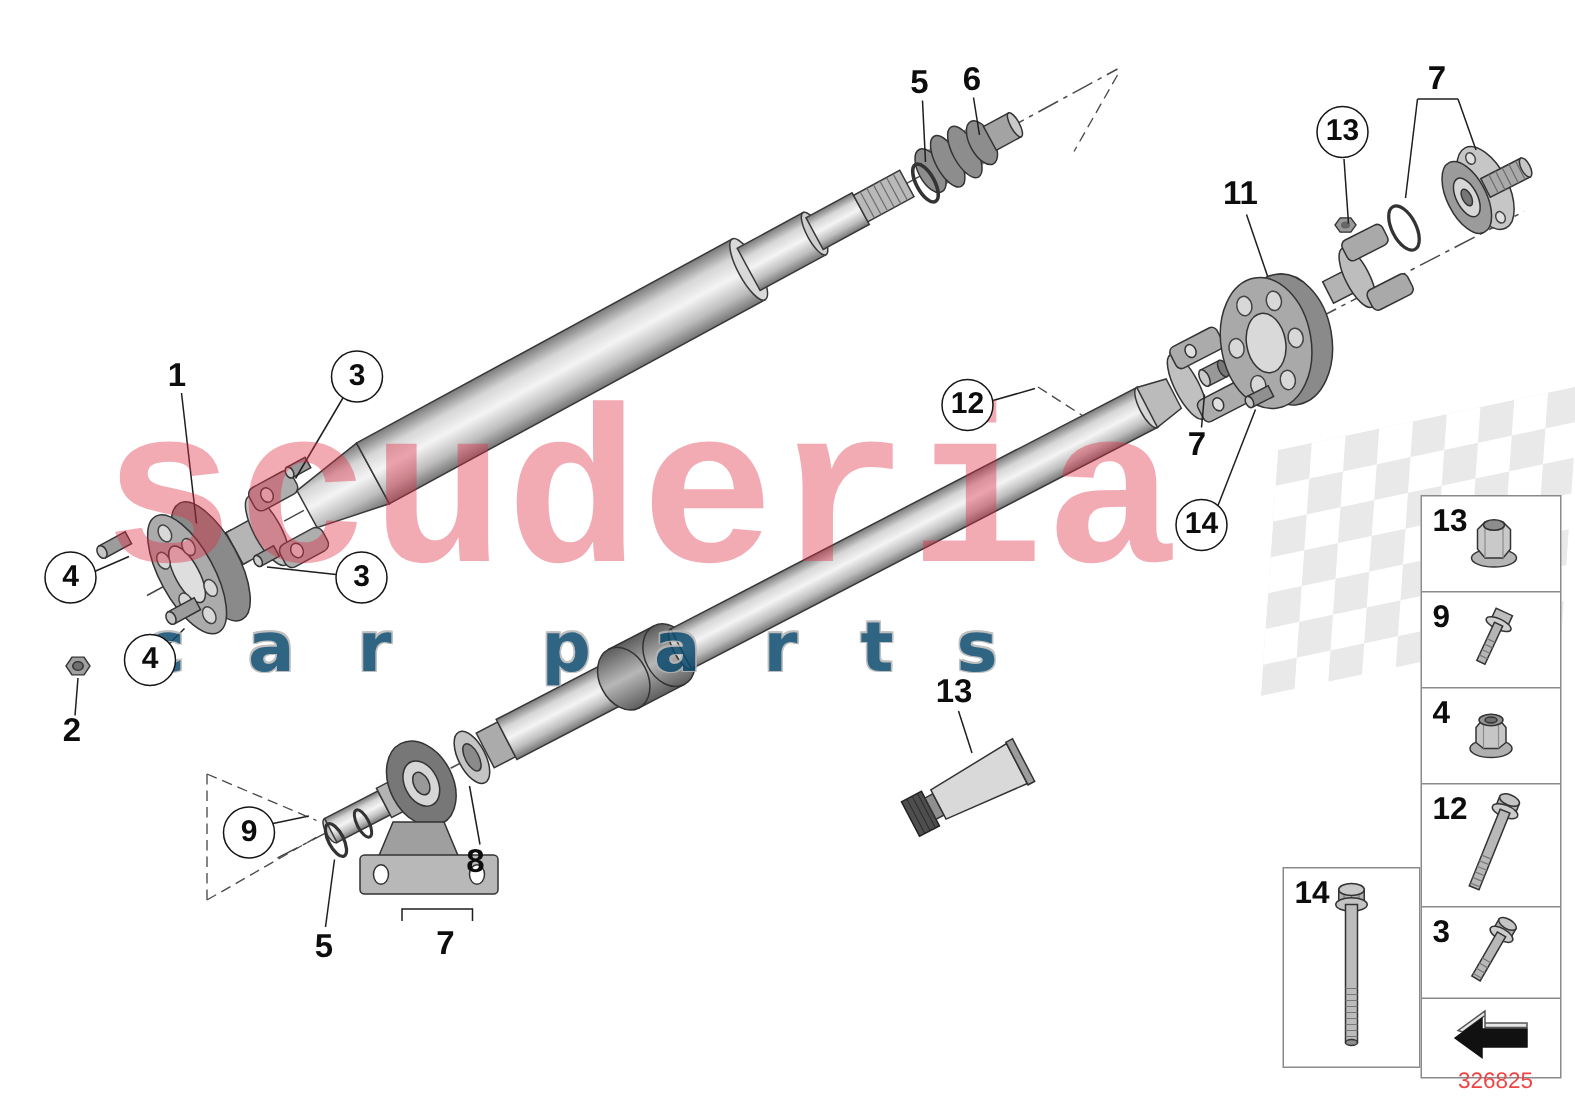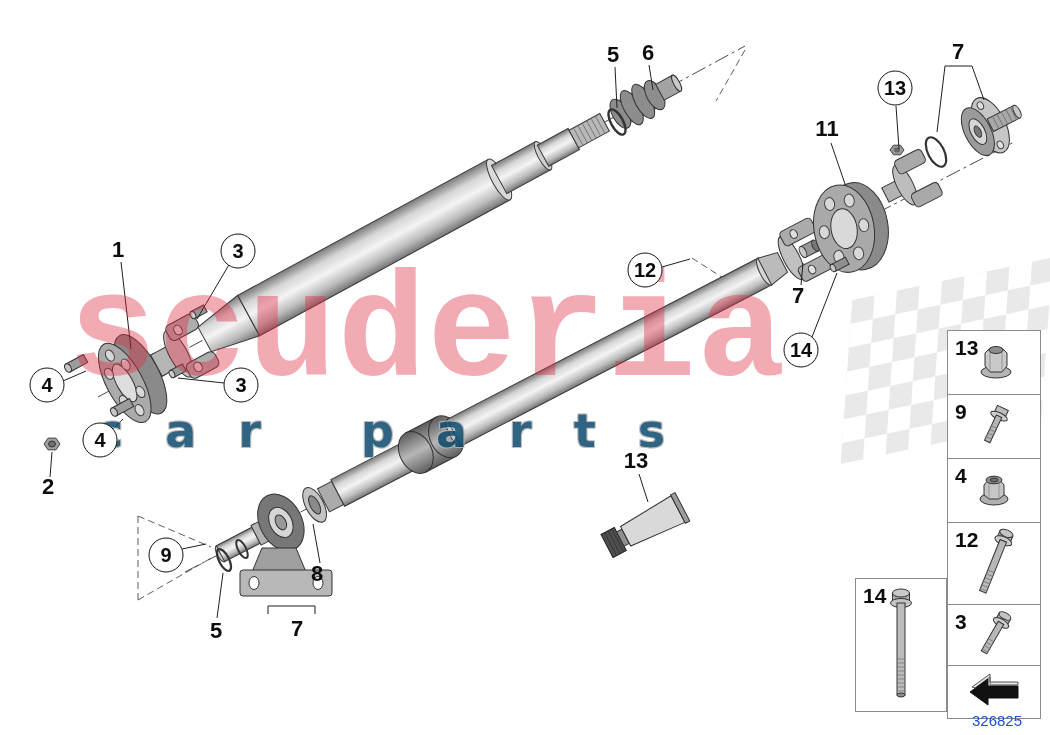--- a/index.html
+++ b/index.html
@@ -19,21 +19,21 @@
                   background:#fff;transform:translate(-50%,-50%);display:flex;align-items:center;
                   justify-content:center;font-weight:bold;font-size:20px;color:#0d0d0d;z-index:5;cursor:pointer;}
   .legend-col{position:absolute;left:947px;top:330px;width:94px;border:1.4px solid #8a8a8a;
               background:#fff;z-index:4;box-sizing:border-box;}
   .lrow{position:relative;display:flex;align-items:center;justify-content:center;cursor:pointer;}
   .lrow + .lrow{border-top:1.4px solid #8a8a8a;}
   .llabel{position:absolute;left:7px;top:5px;font-weight:bold;font-size:21px;color:#0d0d0d;}
   .box14{position:absolute;left:855px;top:578px;width:92px;height:134px;border:1.4px solid #8a8a8a;
          background:#fff;z-index:4;box-sizing:border-box;display:flex;align-items:center;
          justify-content:center;cursor:pointer;}
-  .part-number{position:absolute;left:972px;top:712px;z-index:5;font-size:15px;color:#1d4ed8;}
+  .part-number{position:absolute;left:972px;top:712px;z-index:5;font-size:15px;color:#ef4444;}
   svg .ln{stroke:#1f1f1f;stroke-width:1;fill:none;}
   svg .dash{stroke:#4a4a4a;stroke-width:0.9;fill:none;stroke-dasharray:7 4;}
   svg .cline{stroke:#4a4a4a;stroke-width:1;fill:none;stroke-dasharray:15 4 3 4;}
 </style>
 </head>
 <body>
 
 <div id="stage">
 
 <svg id="art" width="1050" height="735" viewBox="0 0 1050 735">

